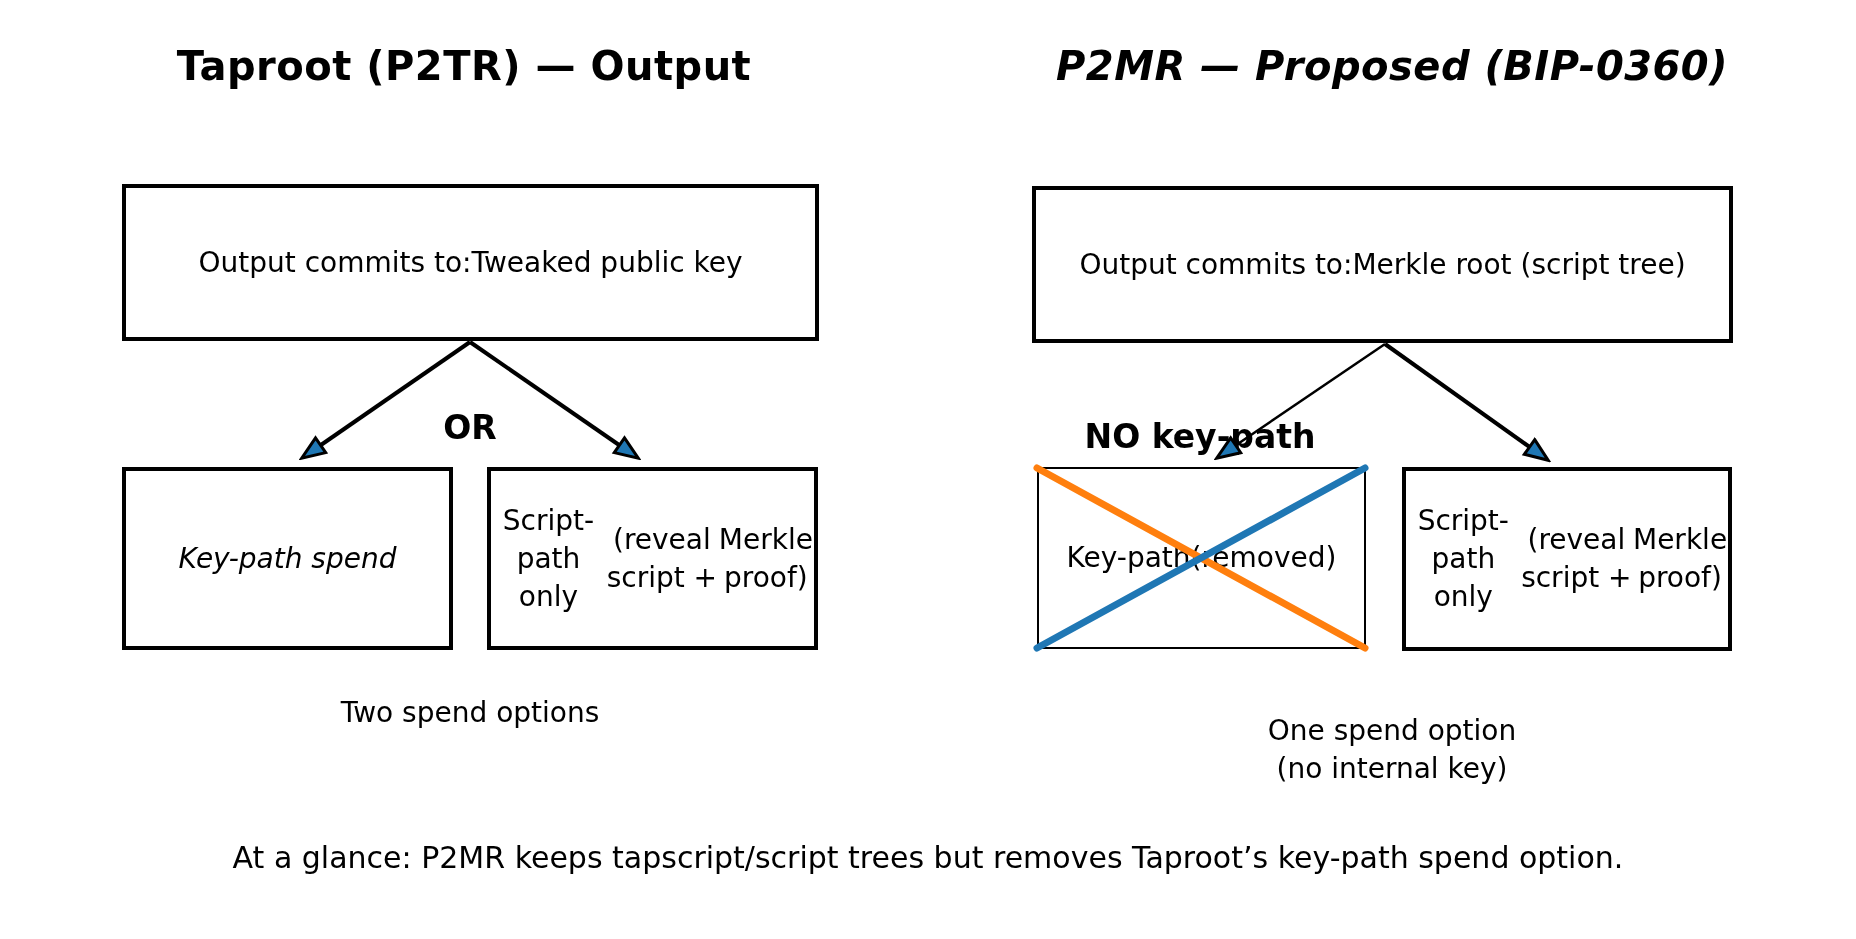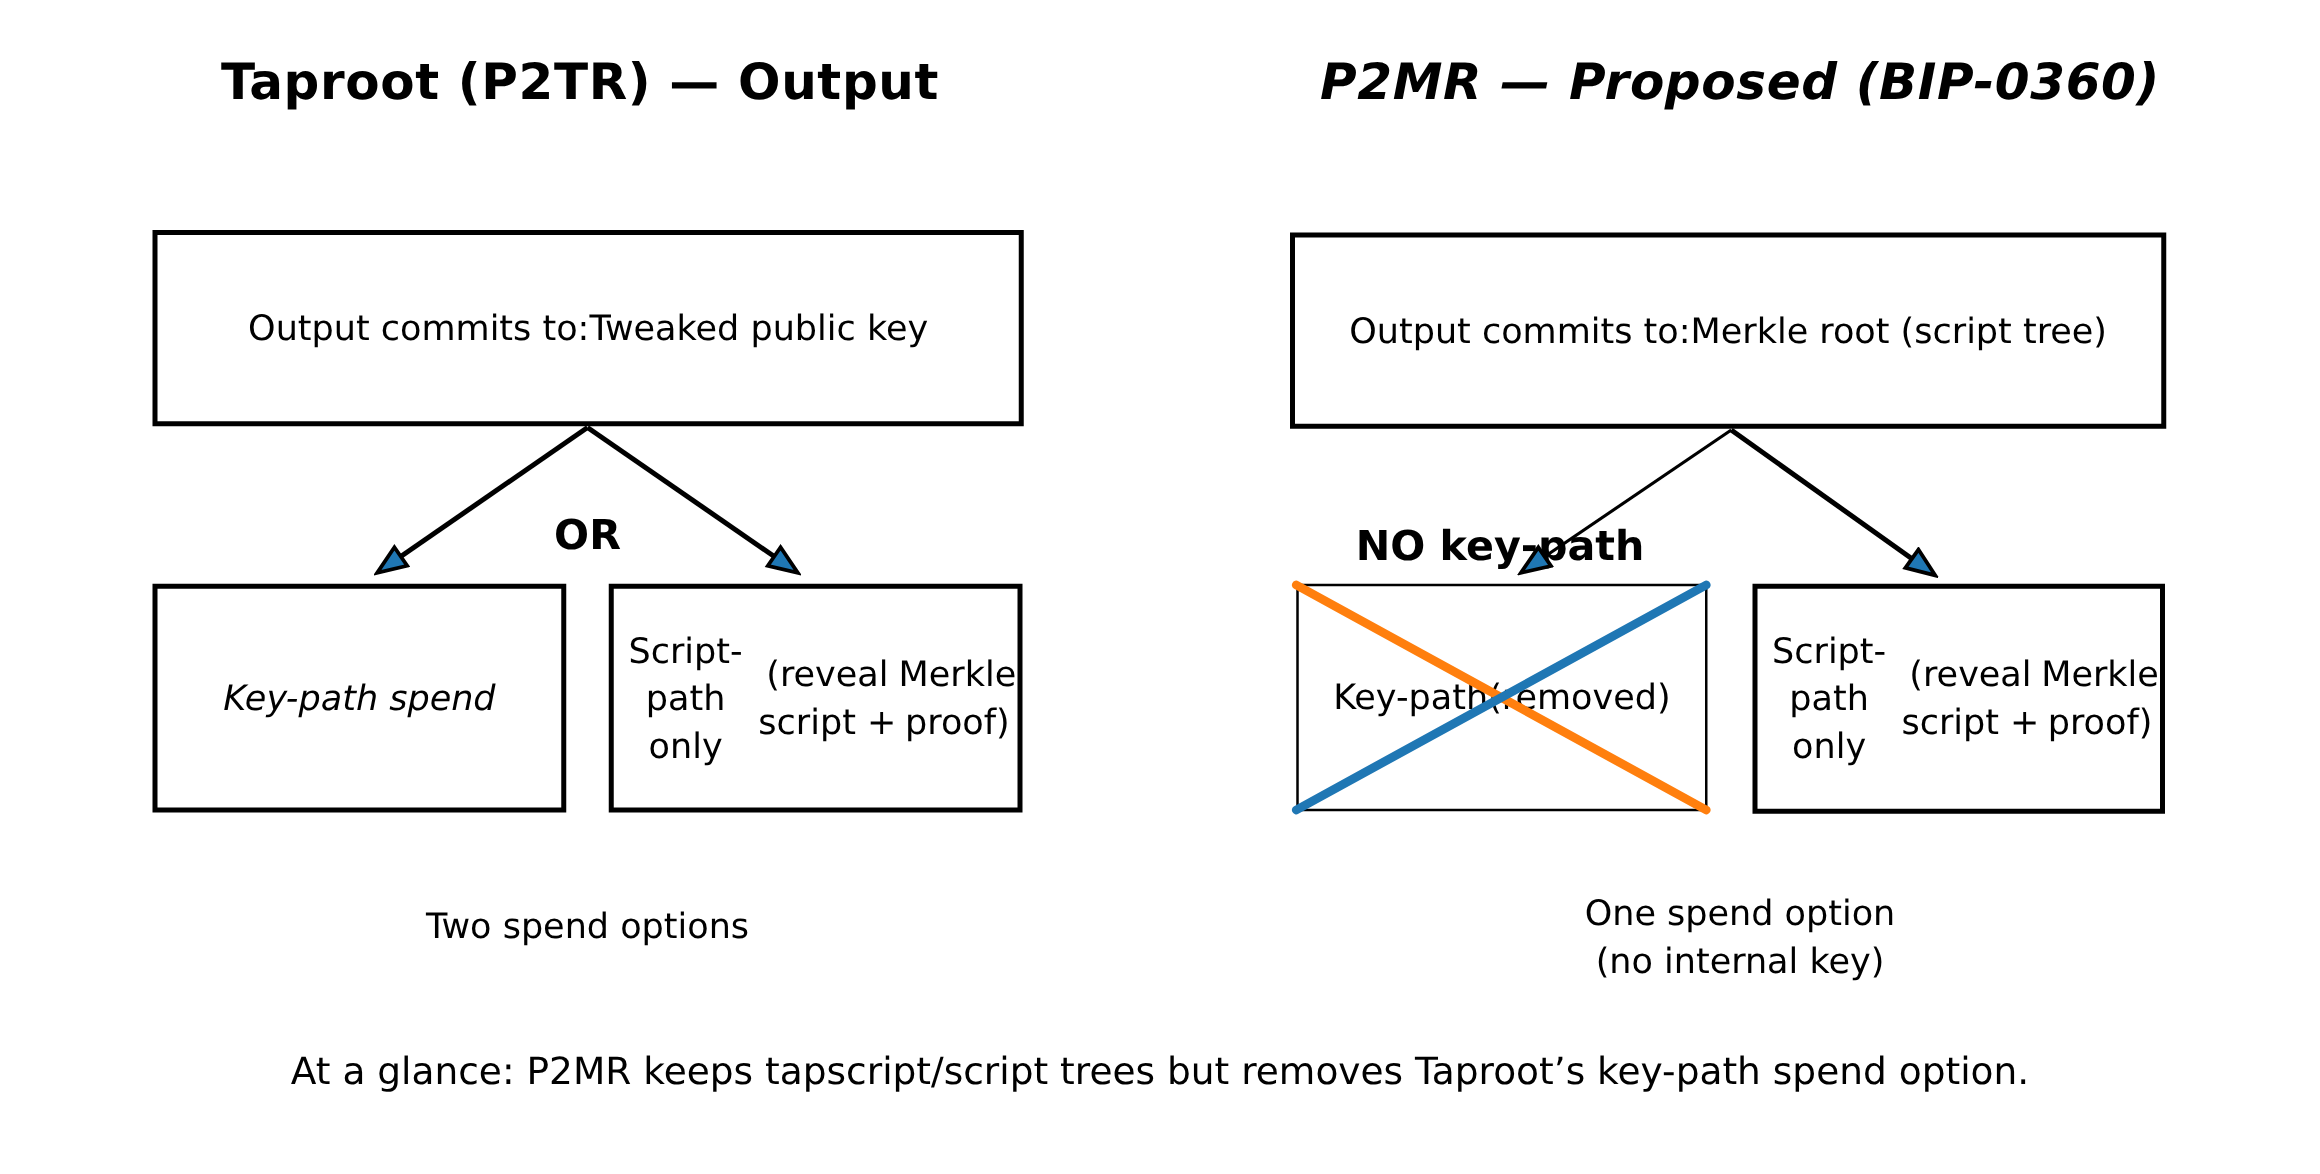--- a/index.html
+++ b/index.html
@@ -79,21 +79,21 @@
 <div class="node-box" style="left:122px; top:467px; width:331px; height:183px;font-style:italic;">
   <span class="line">Key-path spend</span>
 </div>
 
 <div class="node-box" style="left:487px; top:467px; width:331px; height:183px;">
   <span class="line">Script-path only</span>
   <span class="line">(reveal script +</span>
   <span class="line">Merkle proof)</span>
 </div>
 
-<div class="caption" style="left:0px; top:722px; width:940px;">Two spend options</div>
+<div class="caption" style="left:0px; top:694px; width:940px;">Two spend options</div>
 
 <div class="panel-title" style="left:928px;font-style:italic;">P2MR — Proposed (BIP-0360)</div>
 
 <div class="node-box" style="left:1032px; top:186px; width:701px; height:157px;">
   <span class="line">Output commits to:</span>
   <span class="line">Merkle root (script tree)</span>
 </div>
 
 <div class="branch-label" style="left:1050px; top:417px; width:300px;">NO key-path</div>
 

